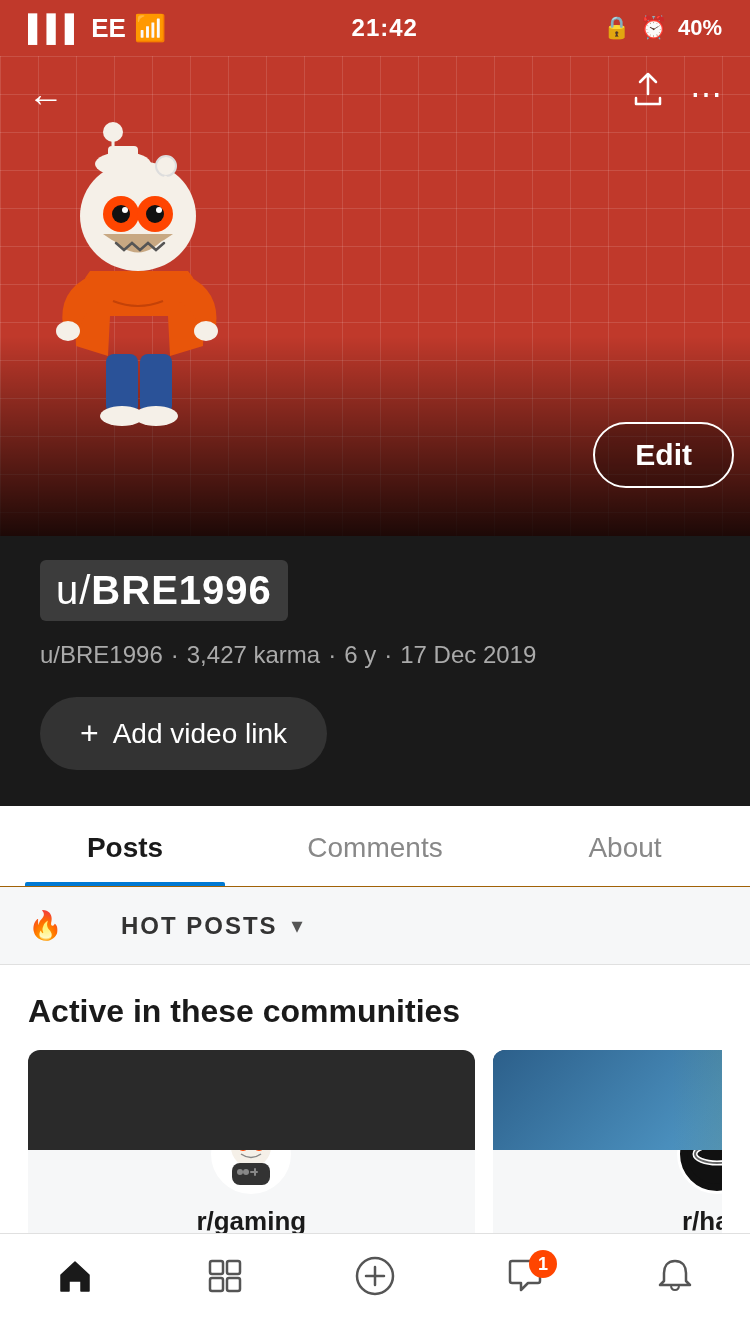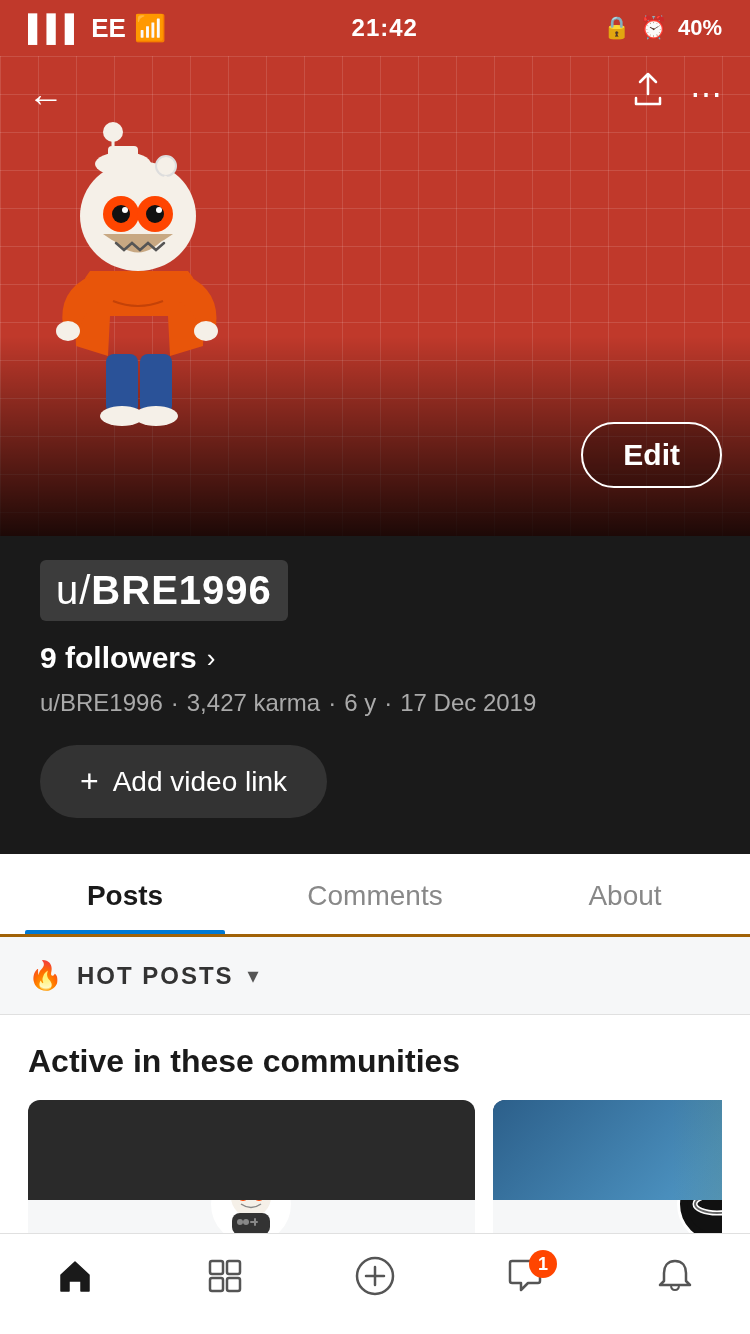--- a/index.html
+++ b/index.html
@@ -92,21 +92,21 @@
     
     .snoo-figure {
       width: 220px;
       height: 320px;
     }
 
     
     .edit-btn {
       position: absolute;
       bottom: 48px;
-      right: 28px;
+      right: 16px;
       color: white;
       border: 2.5px solid white;
       border-radius: 50px;
       padding: 14px 40px;
       font-size: 30px;
       font-weight: 600;
       background: rgba(0,0,0,0.2);
       cursor: pointer;
       text-align: center;
     }
@@ -172,21 +172,21 @@
       align-items: center;
       gap: 14px;
       cursor: pointer;
     }
     .plus-icon { font-size: 32px; font-weight: 300; }
 
     
     .tabs-bar {
       background: white;
       display: flex;
-      border-bottom: 3px solid #a16207;
+      border-bottom: 1px solid #a16207;
     }
     .tab-item {
       flex: 1;
       text-align: center;
       padding: 26px 0 22px;
       font-size: 28px;
       color: #888;
       font-weight: 500;
       cursor: pointer;
       position: relative;
@@ -216,20 +216,21 @@
       gap: 14px;
       border-bottom: 1px solid #e0e0e0;
     }
     .fire-icon { font-size: 28px; color: #555; }
     .filter-label {
       font-size: 24px;
       font-weight: 700;
       color: #333;
       letter-spacing: 2px;
       text-transform: uppercase;
+      margin-left: 44px;
     }
     .dropdown-arrow { font-size: 22px; color: #555; }
 
     
     .communities-section {
       background: #fff;
       padding: 28px 28px 0;
     }
     .communities-title {
       font-size: 32px;
@@ -436,24 +437,20 @@
   <button class="edit-btn">Edit</button>
 </div>
 
 <div class="profile-info">
   <div class="username-badge">
     <span class="username-text">
       <span class="username-u">u/</span><span class="username-name">BRE1996</span>
     </span>
   </div>
 
-  <div class="followers-row">
-    <span class="followers-text">9 followers</span>
-    <span class="chevron-right">›</span>
-  </div>
 
   <div class="stats-row">
     <span class="username-small">u/BRE1996</span>
     <span>·</span>
     <span>3,427 karma</span>
     <span>·</span>
     <span>6 y</span>
     <span>·</span>
     <span>17 Dec 2019</span>
   </div>

